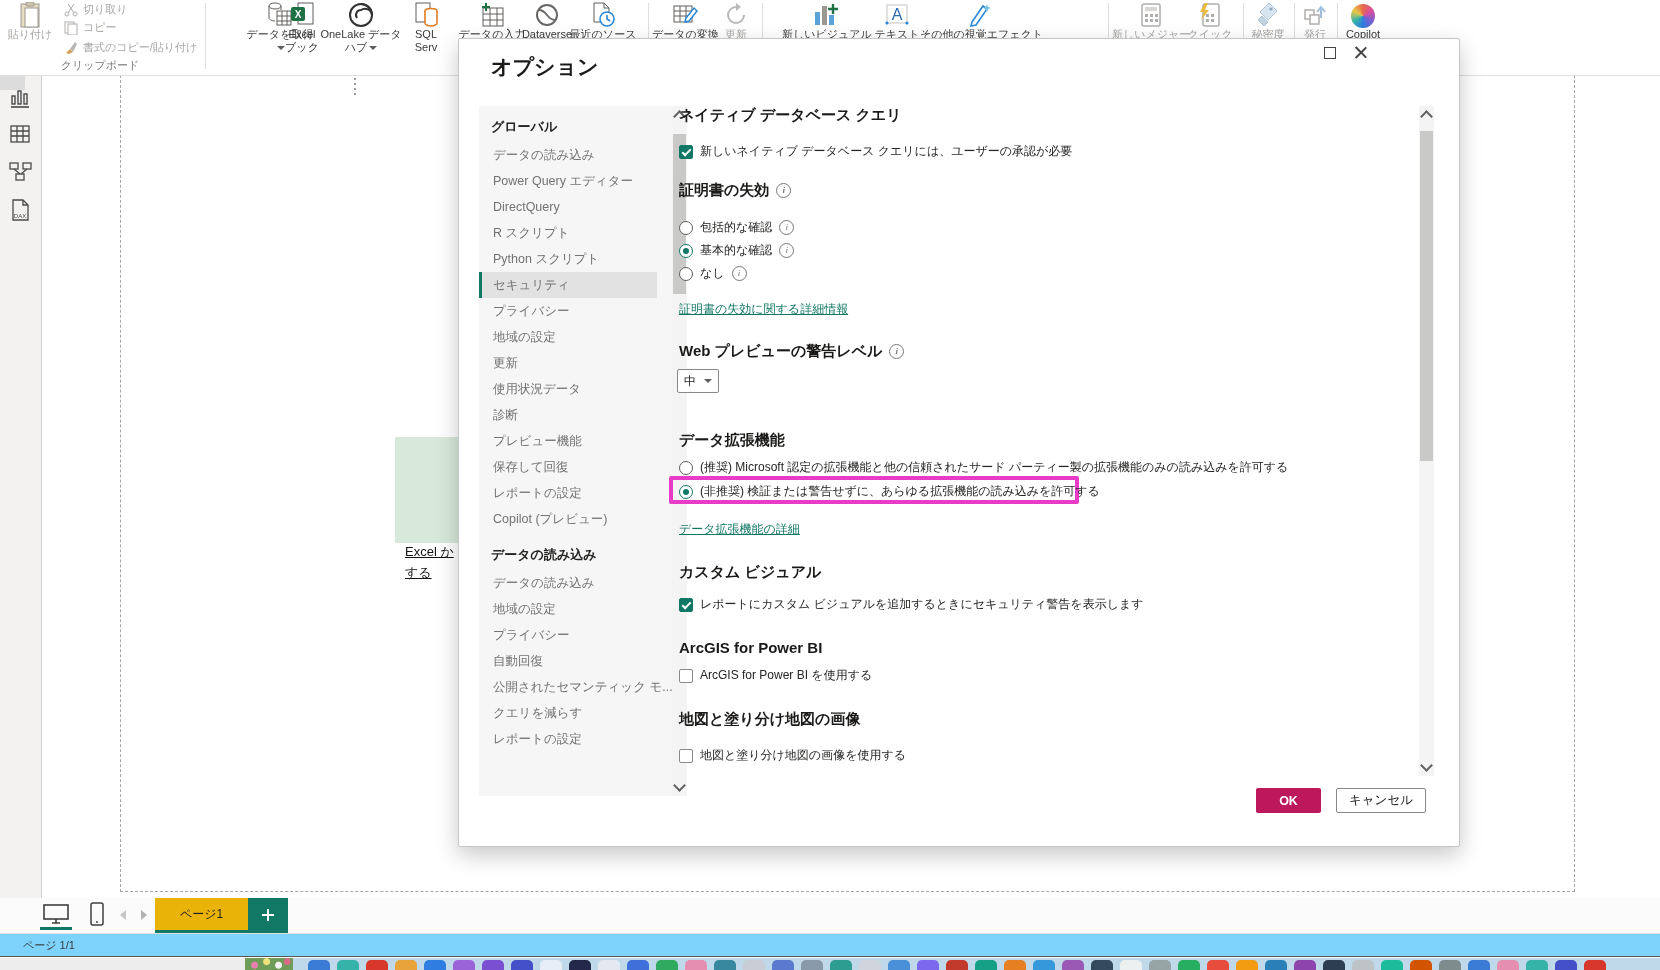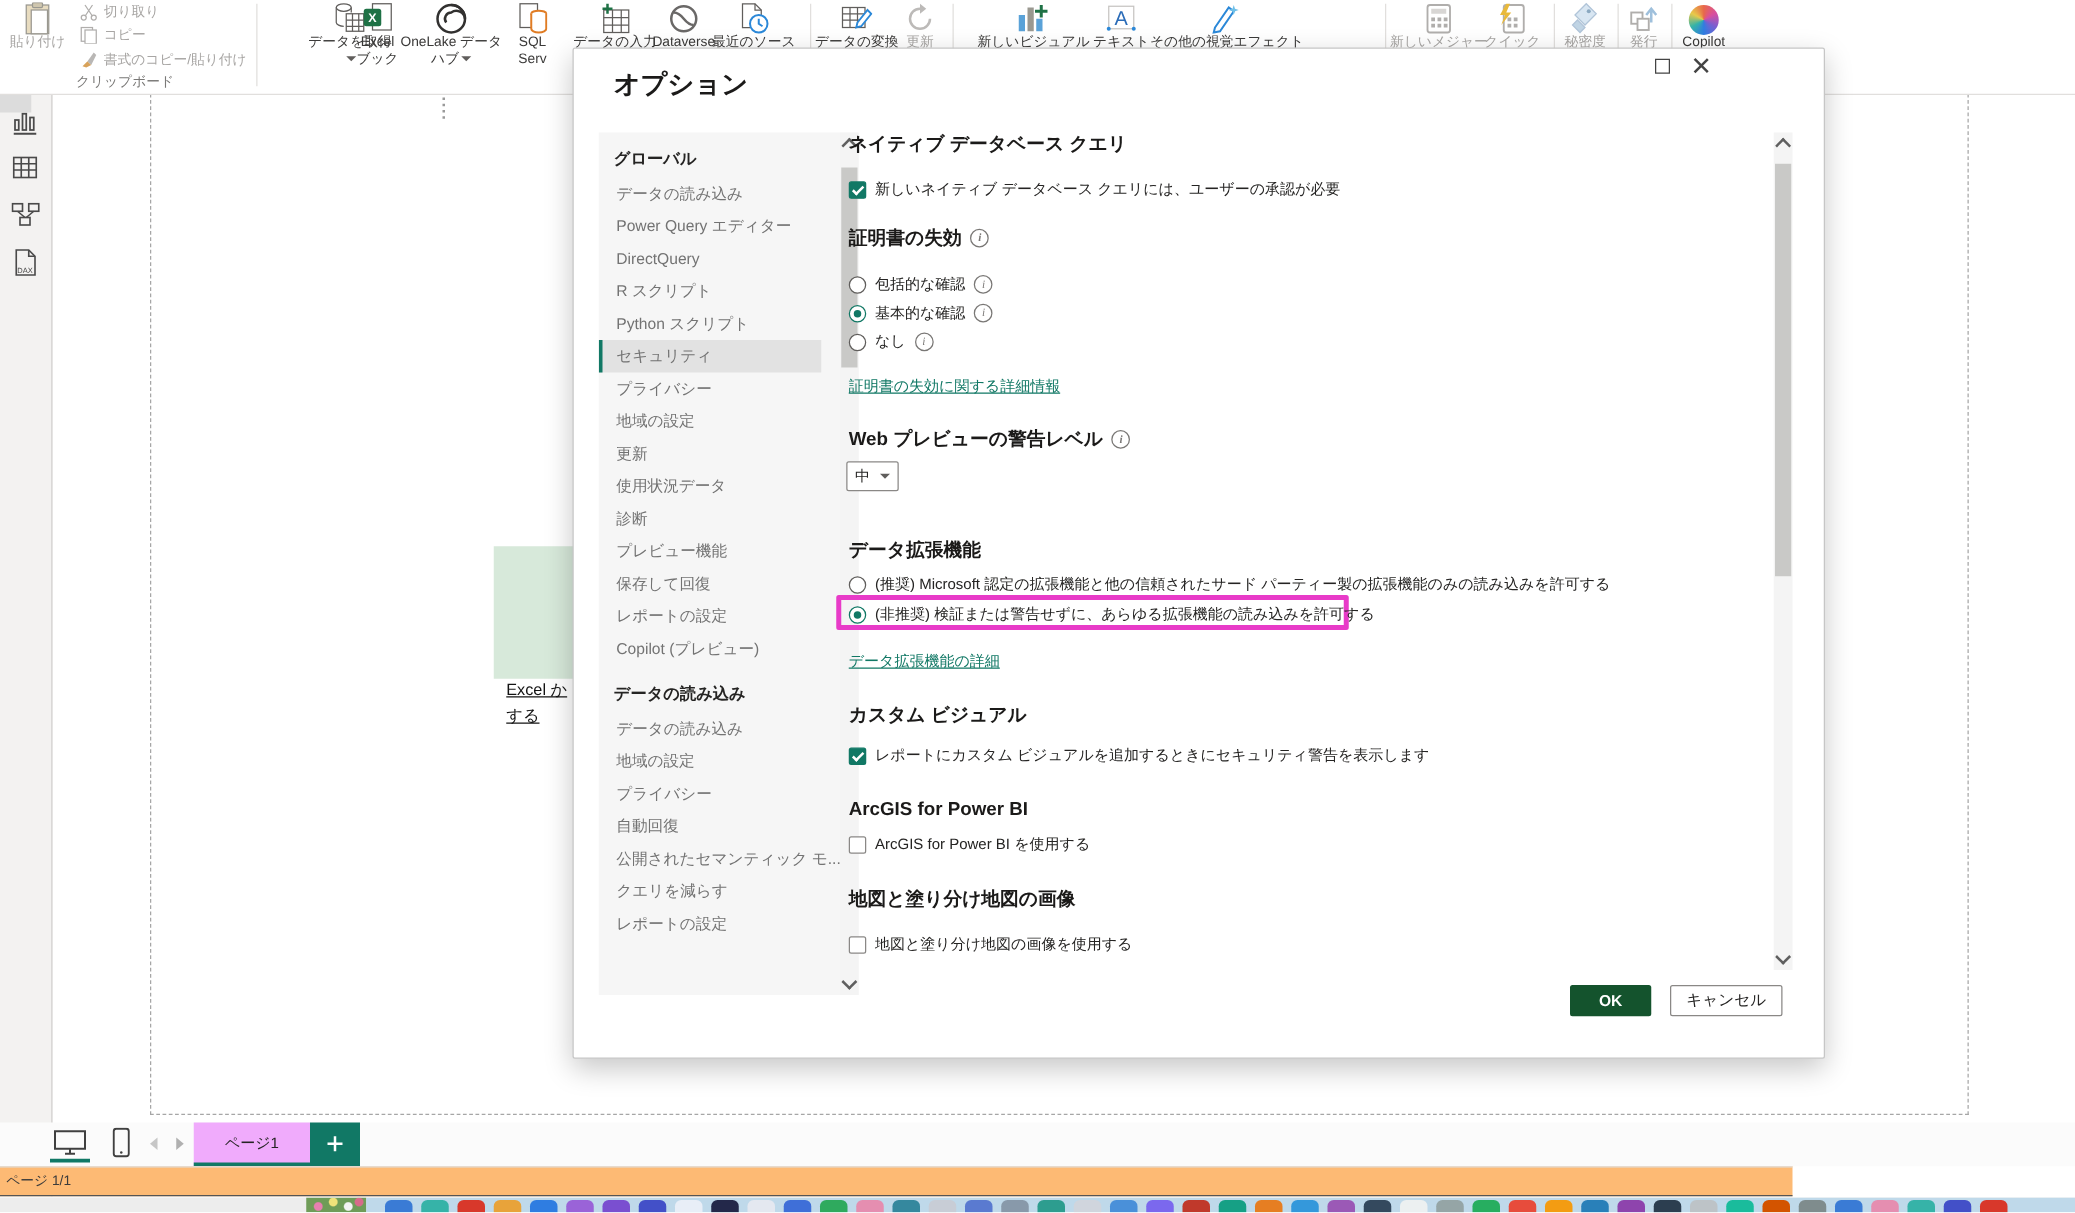--- a/index.html
+++ b/index.html
@@ -55,34 +55,34 @@
   .info{width:13px;height:13px;border:1px solid #797775;border-radius:50%;color:#797775;font-size:9px;line-height:12px;text-align:center;display:inline-block;font-family:"Liberation Serif",serif;font-style:italic;flex:none;}
   .cb{width:14px;height:14px;border:1px solid #8a8886;border-radius:2px;display:inline-block;position:relative;background:#fff;flex:none;box-sizing:border-box;}
   .cb.checked{background:#117865;border-color:#117865;}
   .cb.checked::after{content:"";position:absolute;left:4px;top:1px;width:3px;height:7px;border:solid #fff;border-width:0 2px 2px 0;transform:rotate(45deg);}
   .radio{width:14px;height:14px;border:1px solid #605e5c;border-radius:50%;display:inline-block;position:relative;background:#fff;flex:none;box-sizing:border-box;}
   .radio.selected{border-color:#117865;}
   .radio.selected::after{content:"";position:absolute;left:3px;top:3px;width:6px;height:6px;border-radius:50%;background:#117865;}
   .dd{position:absolute;width:42px;height:24px;border:1px solid #8a8886;border-radius:2px;display:flex;align-items:center;justify-content:space-between;padding:0 6px;font-size:12px;box-sizing:border-box;cursor:pointer;background:#fff;}
   .hibox{position:absolute;border:4px solid #e83bc8;border-radius:2px;box-sizing:border-box;}
   .btn{position:absolute;height:25px;border-radius:2px;display:flex;align-items:center;justify-content:center;font-size:12.5px;cursor:pointer;box-sizing:border-box;}
-  .btn.ok{background:#14532d;color:#fff;font-weight:700;}
+  .btn.ok{background:#be185d;color:#fff;font-weight:700;}
   .btn.cancel{background:#fff;border:1px solid #8a8886;color:#252423;}
   
   .tabrow{position:absolute;left:0;top:898px;width:1660px;height:35px;background:#fbfbfb;z-index:3;}
   .view-underline{position:absolute;left:40px;top:29px;width:32px;height:3px;background:#117865;}
   .navarrow{position:absolute;top:12px;width:0;height:0;border-top:5px solid transparent;border-bottom:5px solid transparent;}
-  .page-tab{position:absolute;left:155px;top:0;width:93px;height:35px;background:#f0abfc;border-bottom:3px solid #117865;box-sizing:border-box;
+  .page-tab{position:absolute;left:155px;top:0;width:93px;height:35px;background:#eab308;border-bottom:3px solid #117865;box-sizing:border-box;
             display:flex;align-items:center;justify-content:center;font-size:12px;color:#252423;cursor:pointer;}
   .add-tab{position:absolute;left:248px;top:0;width:40px;height:35px;background:#117865;cursor:pointer;}
   .plus{position:absolute;left:14px;top:11px;width:12px;height:12px;}
   .plus::before{content:"";position:absolute;left:5px;top:0;width:2px;height:12px;background:#fff;}
   .plus::after{content:"";position:absolute;left:0;top:5px;width:12px;height:2px;background:#fff;}
-  .statusbar{position:absolute;left:0;top:933px;width:1434px;height:24px;background:#fdba74;border-top:1px solid #e0e0e0;border-bottom:1px solid #555;
-             font-size:11px;color:#3b3b3b;line-height:23px;padding-left:5px;box-sizing:border-box;z-index:3;}
+  .statusbar{position:absolute;left:0;top:933px;width:1660px;height:24px;background:#7dd3fc;border-top:1px solid #e0e0e0;border-bottom:1px solid #555;
+             font-size:11px;color:#3b3b3b;line-height:23px;padding-left:23px;box-sizing:border-box;z-index:3;}
   .taskbar{position:absolute;left:0;top:958px;width:1660px;height:12px;background:#ededed;z-index:3;overflow:hidden;}
   .tb-blue{position:absolute;left:293px;top:0;width:1367px;height:12px;background:#bfd9ea;}
   .flower{position:absolute;left:245px;top:0;width:48px;height:12px;
           background:radial-gradient(circle at 20% 60%,#e77fb0 0 3px,transparent 4px),
                      radial-gradient(circle at 45% 30%,#f0e27a 0 3px,transparent 4px),
                      radial-gradient(circle at 70% 60%,#f3f3f3 0 3px,transparent 4px),
                      radial-gradient(circle at 88% 30%,#d86a8a 0 3px,transparent 4px),#6f9c58;}
   .chip{position:absolute;top:2px;width:22px;height:22px;border-radius:5px;}
   svg{display:block;}
 </style>

